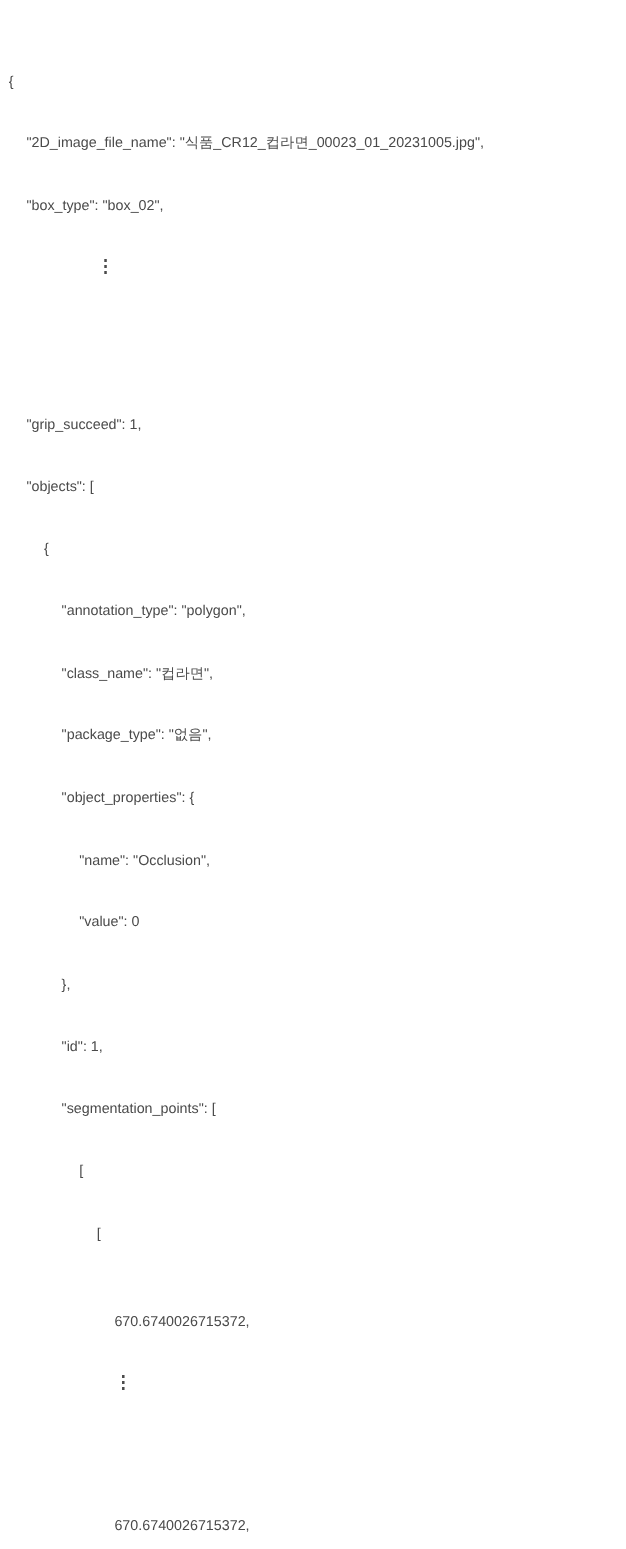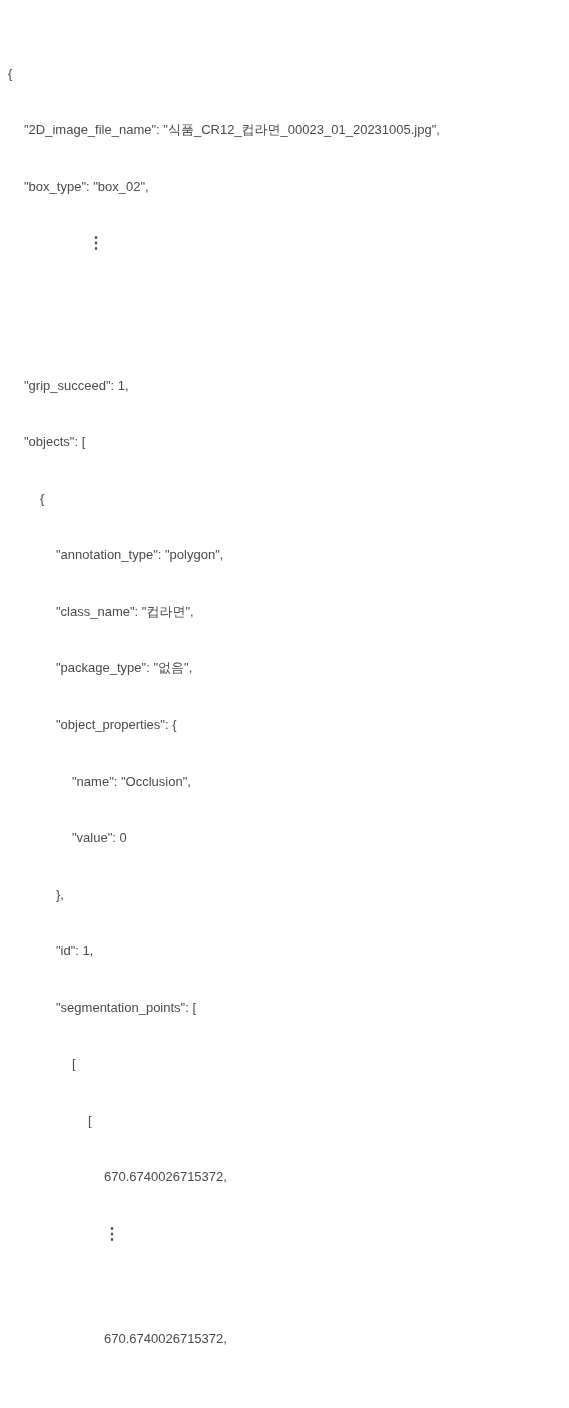--- a/index.html
+++ b/index.html
@@ -24,21 +24,21 @@
   }
   .line span {
     display: inline;
   }
   .indent-0 { padding-left: 0px; }
   .indent-1 { padding-left: 16px; }
   .indent-2 { padding-left: 32px; }
   .indent-3 { padding-left: 48px; }
   .indent-4 { padding-left: 64px; }
   .indent-5 { padding-left: 80px; }
-  .indent-6 { padding-left: 96px; }
+  .indent-6 { padding-left: 96px; margin-top: 24px; }
   .vellipsis {
     font-size: 16px;
     font-weight: bold;
     letter-spacing: 0;
     line-height: 0.6;
     display: inline-block;
     transform: rotate(0deg);
     color: #4a4a4a;
     padding: 4px 0;
   }

